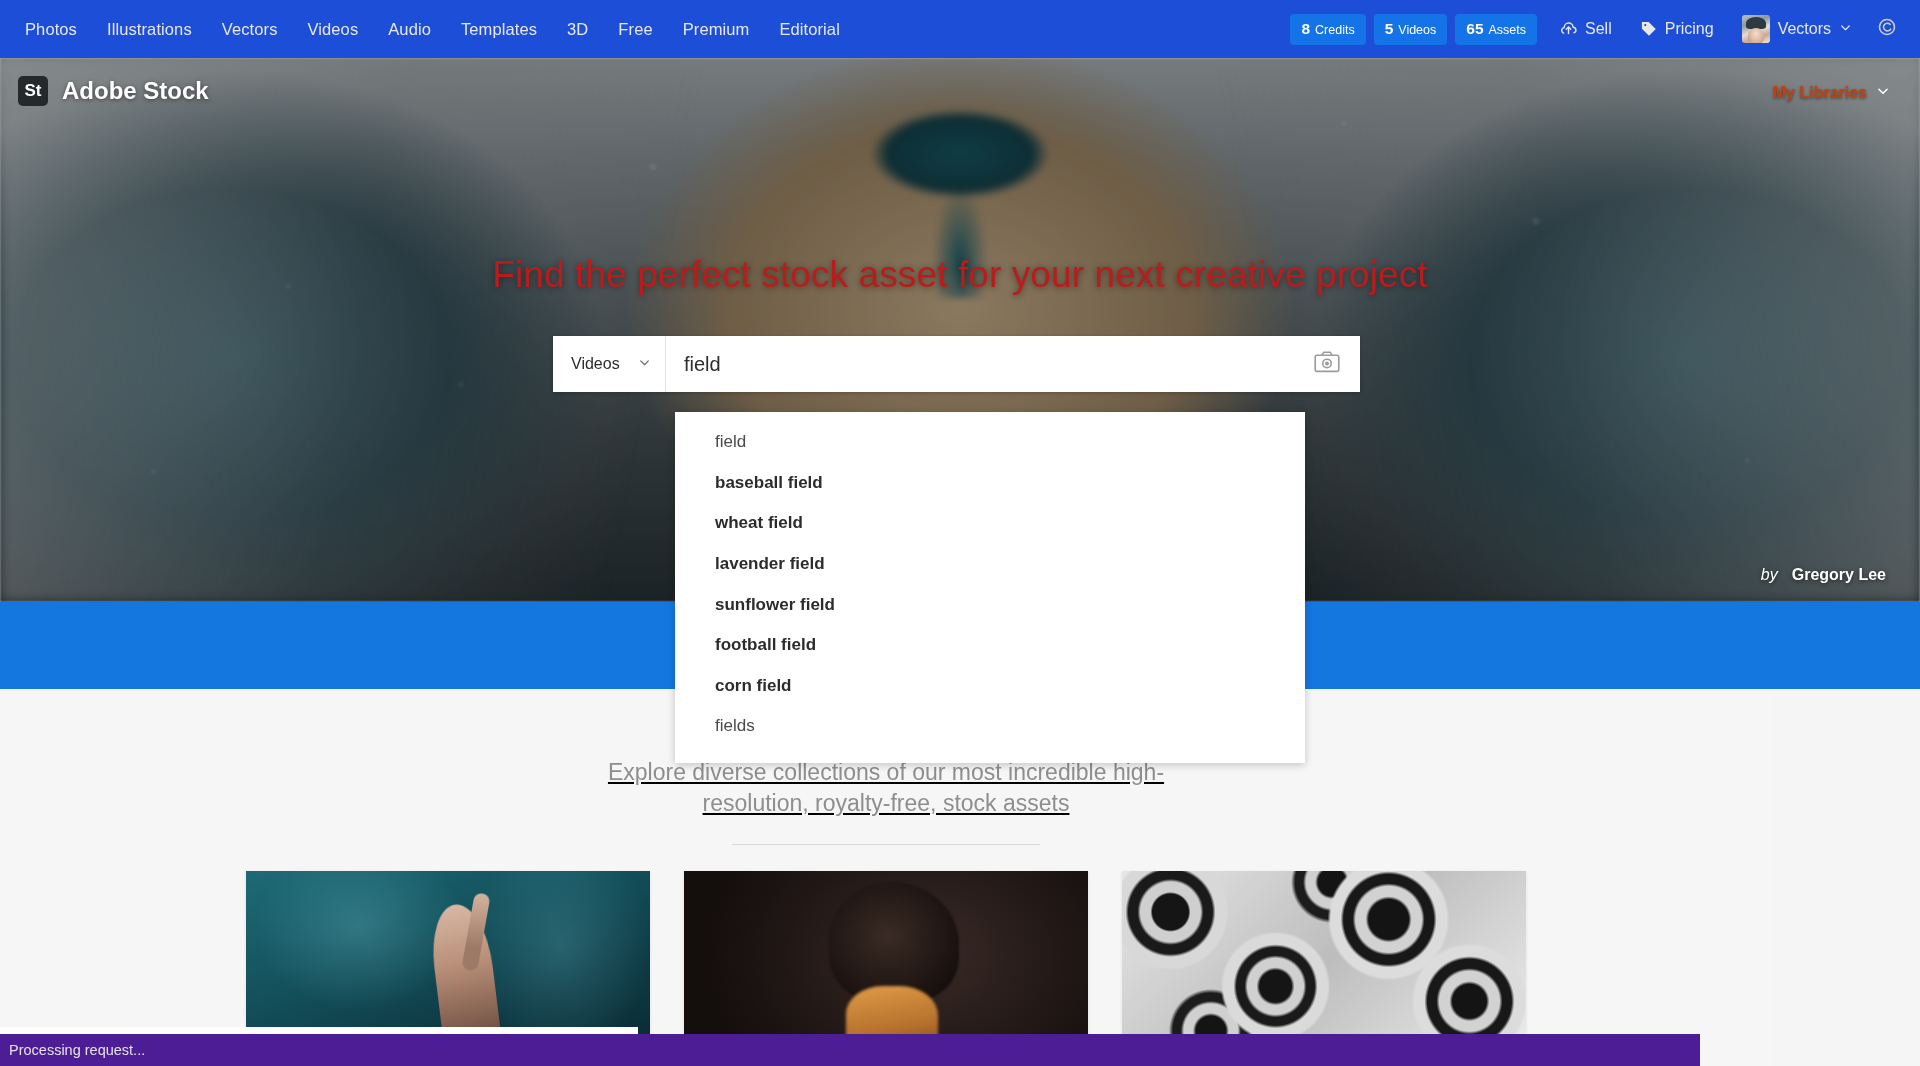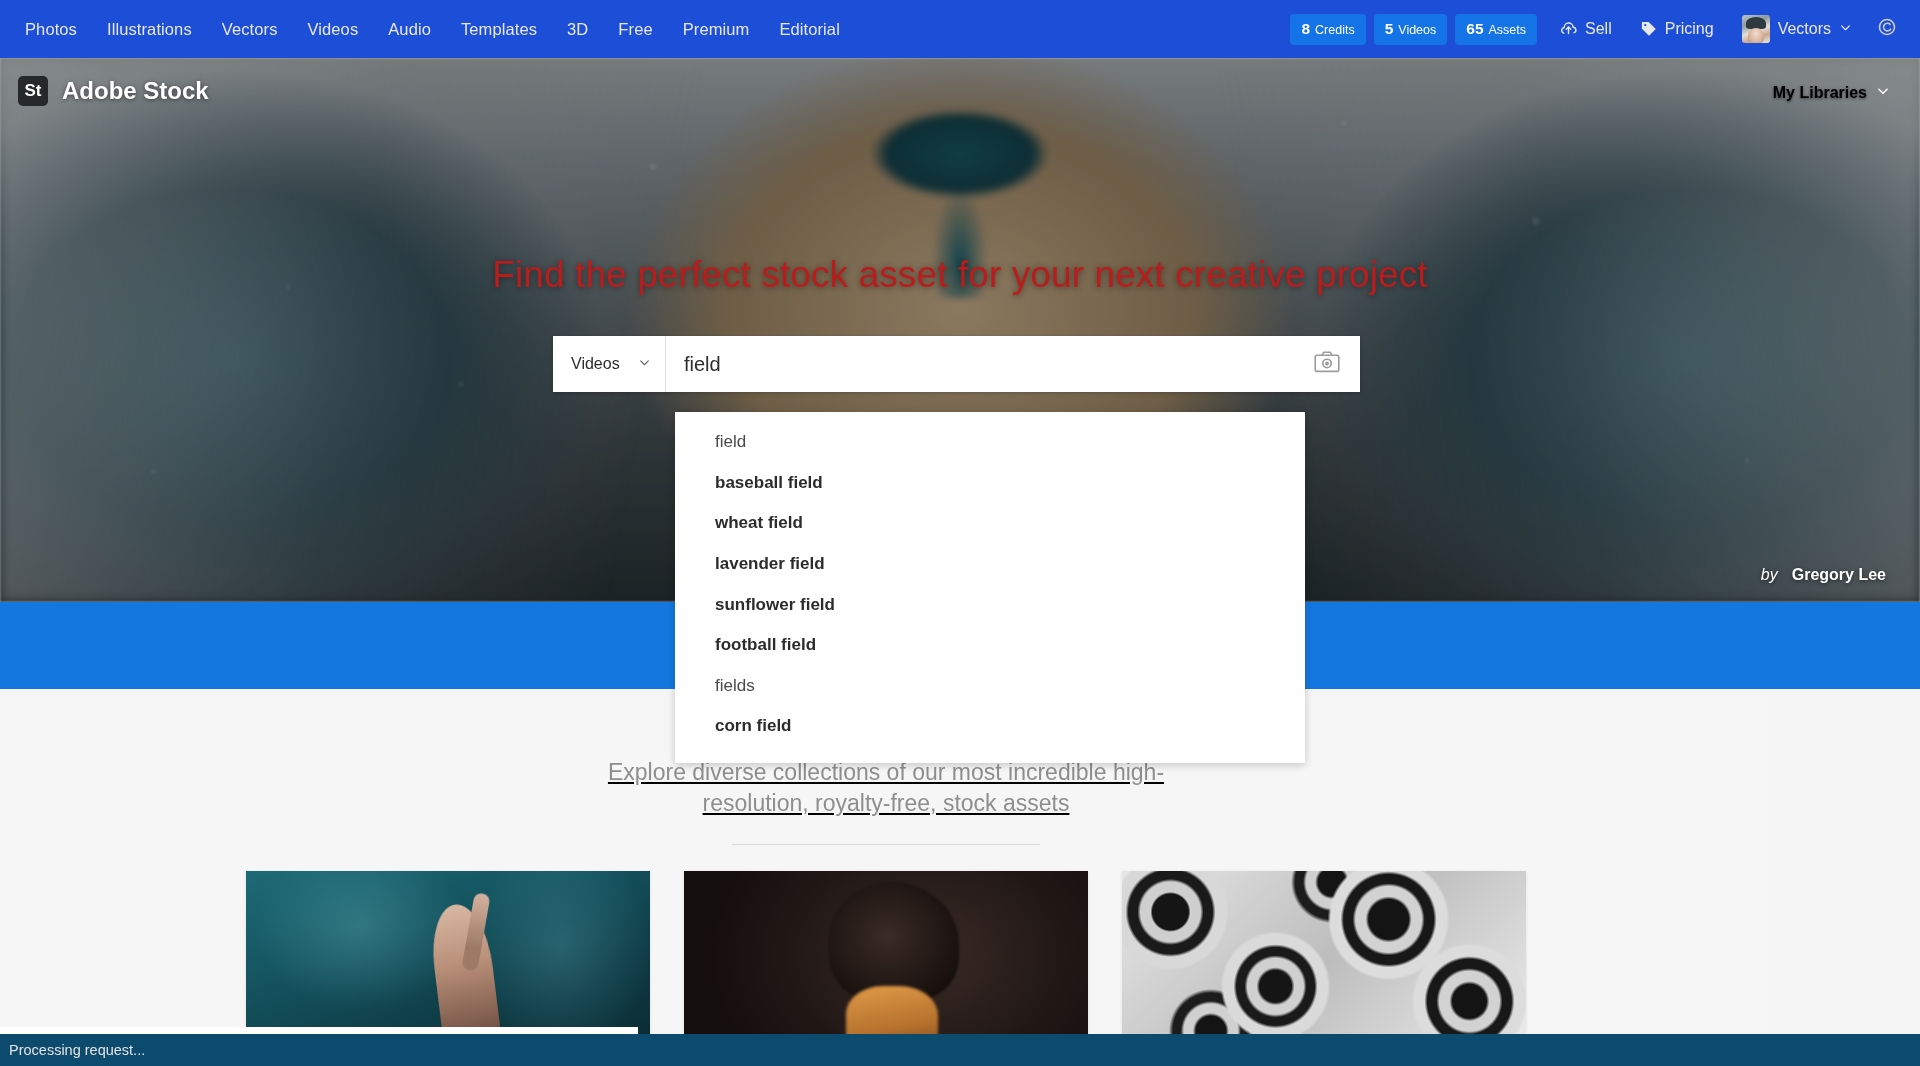--- a/index.html
+++ b/index.html
@@ -220,22 +220,22 @@
       radial-gradient(circle at 66% 26%, #141414 0 20px, #d2d2d2 23px 33px, #181818 36px 45px, #dcdcdc 48px 58px, transparent 61px),
       radial-gradient(circle at 86% 70%, #141414 0 17px, #d2d2d2 20px 30px, #181818 33px 42px, #dcdcdc 45px 55px, transparent 58px),
       radial-gradient(circle at 22% 86%, #141414 0 15px, #d0d0d0 18px 27px, #1c1c1c 30px 38px, transparent 42px),
       radial-gradient(circle at 52% 6%, #141414 0 14px, #d0d0d0 17px 26px, #1c1c1c 29px 37px, transparent 41px),
       linear-gradient(135deg,#e6e6e6 0%,#bdbdbd 50%,#ededed 100%);
     filter: blur(.5px);
   }
 
   
   .statusbar {
-    position: absolute; bottom: 0; left: 0; width: 1920px; height: 32px;
-    background: #0c4a6e; display: flex; align-items: center;
+    position: absolute; bottom: 0; left: 0; width: 1700px; height: 32px;
+    background: #4c1d95; display: flex; align-items: center;
     padding-left: 9px; z-index: 60;
   }
   .statusbar-text { color: #e4e4e4; font-size: 14.5px; }
 
   
   .chrome-sliver {
     position: absolute; bottom: 32px; left: 0; width: 638px; height: 7px;
     background: #ffffff; z-index: 55;
   }
 </style>
@@ -318,21 +318,21 @@
     <div class="hero-photo-2"></div>
     <div class="hero-ribbon"></div>
     <div class="hero-tint"></div>
 
     <div style="position:absolute; top:18px; left:18px; display:flex; align-items:center; gap:14px;text-align:center;">
       <span style="width:30px;height:30px;border-radius:5px;background:#26292c;color:#fff;font-size:17px;font-weight:bold;display:flex;align-items:center;justify-content:center;">St</span>
       <span style="color:#fff;font-size:24px;font-weight:bold;text-shadow:0 1px 4px rgba(0,0,0,.5);">Adobe Stock</span>
     </div>
 
     <div style="position:absolute; top:26px; right:30px; display:flex; align-items:center; gap:9px; cursor:pointer;">
-      <span style="color:#000000;font-size:16px;font-weight:bold;text-shadow:0 1px 3px rgba(0,0,0,.5);margin-left:18px;">My Libraries</span>
+      <span style="color:#c2410c;font-size:16px;font-weight:bold;text-shadow:0 1px 3px rgba(0,0,0,.5);margin-left:18px;">My Libraries</span>
       <span>
         <svg width="14" height="14" viewBox="0 0 24 24" fill="none" stroke="#fff" stroke-width="2.6" stroke-linecap="round" stroke-linejoin="round">
             <path d="M5 9l7 7 7-7"></path>
           </svg>
       </span>
     </div>
 
     <div class="hero-title">Find the perfect stock asset for your next creative project</div>
 
     <div class="hero-credit">
@@ -366,22 +366,22 @@
     </div>
   </div>
 
   <div class="suggest">
     <div class="suggest-item plain">field</div>
     <div class="suggest-item strong">baseball field</div>
     <div class="suggest-item strong">wheat field</div>
     <div class="suggest-item strong">lavender field</div>
     <div class="suggest-item strong">sunflower field</div>
     <div class="suggest-item strong">football field</div>
+    <div class="suggest-item strong">corn field</div>
     <div class="suggest-item plain">fields</div>
-    <div class="suggest-item strong">corn field</div>
   </div>
 
   <div class="collections">
     <div class="coll-eyebrow">CURATED ASSET COLLECTIONS</div>
     <div class="coll-sub">Explore diverse collections of our most incredible high-resolution, royalty-free, stock assets</div>
     <div class="coll-divider"></div>
     <div class="coll-cards">
       <div class="coll-card">
         <div class="card-hand"></div>
       </div>

